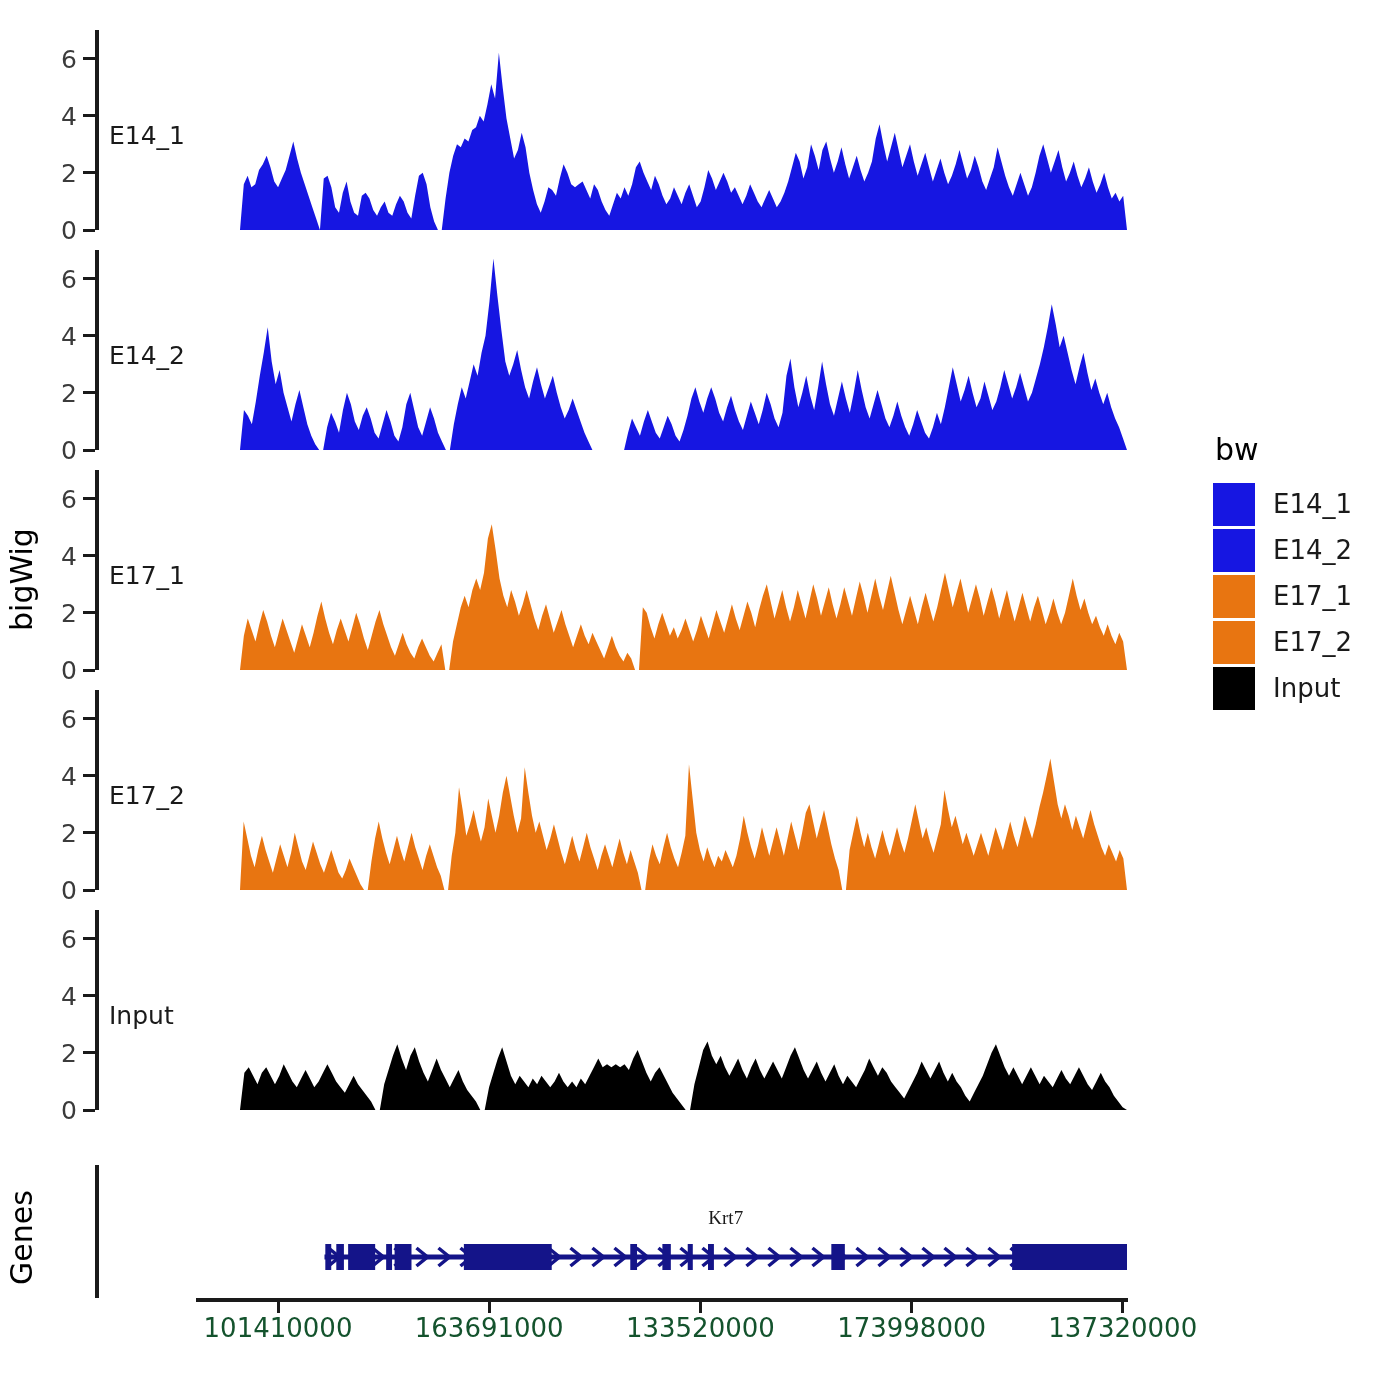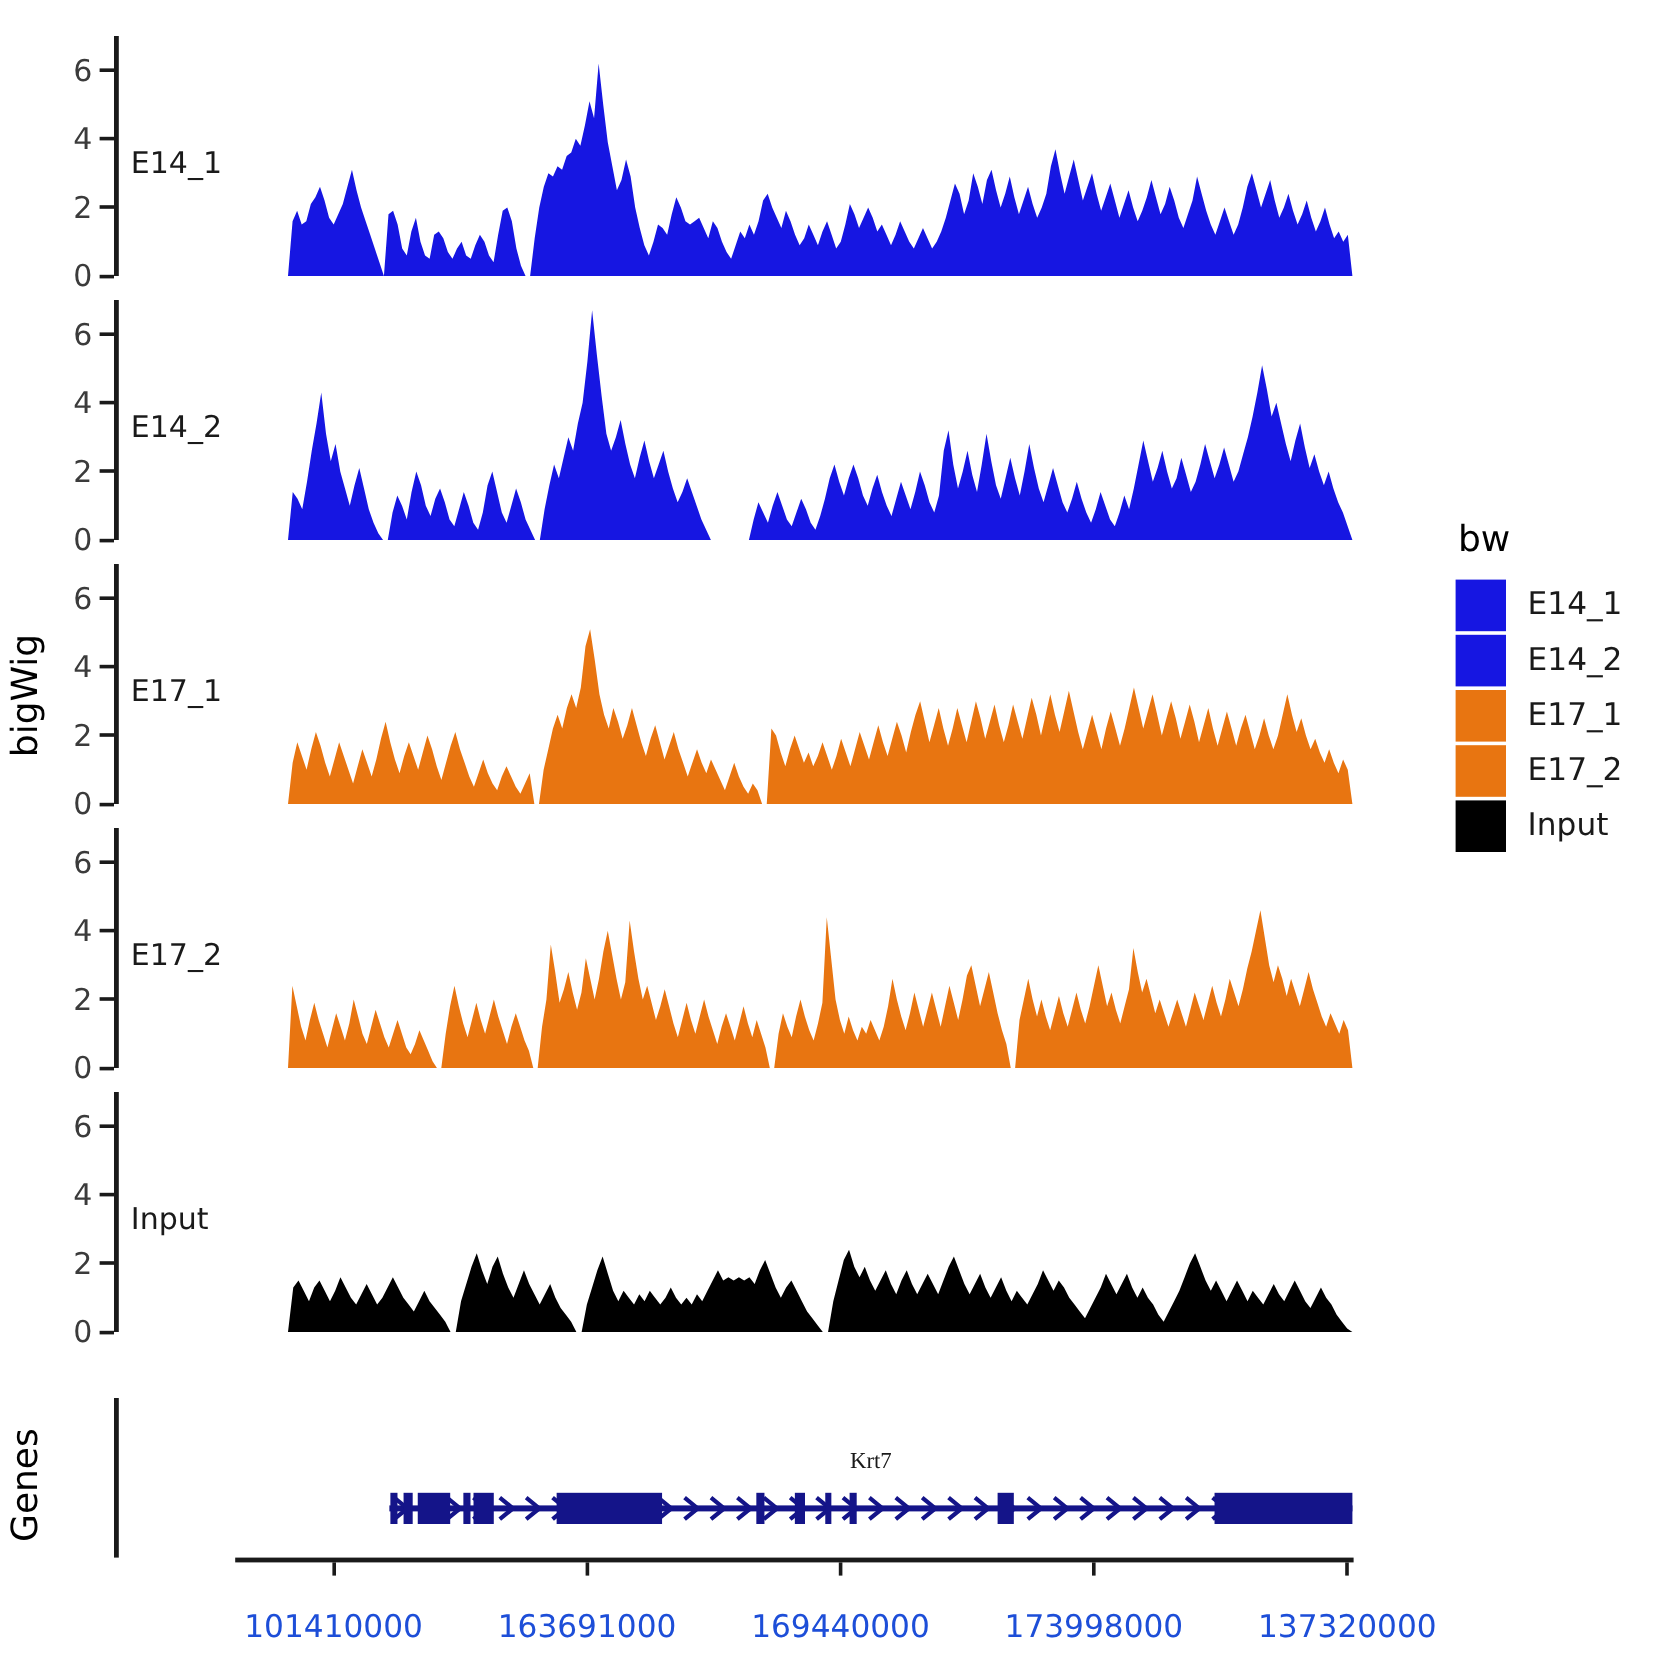--- a/index.html
+++ b/index.html
@@ -108,24 +108,23 @@
     position: absolute;
     top: 1302px;
     width: 3px;
     height: 11px;
     background: #1a1a1a;
   }
   .xtick-label {
     position: absolute;
     top: 1313px;
     font-size: 26px;
-    color: #1d4ed8;
+    color: #14532d;
     white-space: nowrap;
     transform: translateX(-50%);
-    margin-top: 28px;
   }
 
   
   #legend { left: 1213px; top: 432px; }
   #legend-title {
     font-size: 30px;
     color: #000;
     margin-bottom: 14px;
     margin-left: 2px;
   }
@@ -326,21 +325,21 @@
     <div id="gene-name-label" style="left: 570.738px; width: 120px; top: 42px; font-family: Liberation Serif, serif;">Krt7</div>
   </div>
 
   <div class="abs" id="x-axis-line"></div>
   <div id="xticks">
       <div class="xtick" style="left: 276.514px;"></div>
       <div class="xtick-label" style="left: 278.014px;">101410000</div>
       <div class="xtick" style="left: 487.705px;"></div>
       <div class="xtick-label" style="left: 489.205px;">163691000</div>
       <div class="xtick" style="left: 698.895px;"></div>
-      <div class="xtick-label" style="left: 700.395px;">169440000</div>
+      <div class="xtick-label" style="left: 700.395px;">133520000</div>
       <div class="xtick" style="left: 910.086px;"></div>
       <div class="xtick-label" style="left: 911.586px;">173998000</div>
       <div class="xtick" style="left: 1121.28px;"></div>
       <div class="xtick-label" style="left: 1122.78px;">137320000</div>
     </div>
 
   <div class="abs" id="legend">
     <div id="legend-title">bw</div>
     <div id="legend-items">
         <div class="legend-row">

